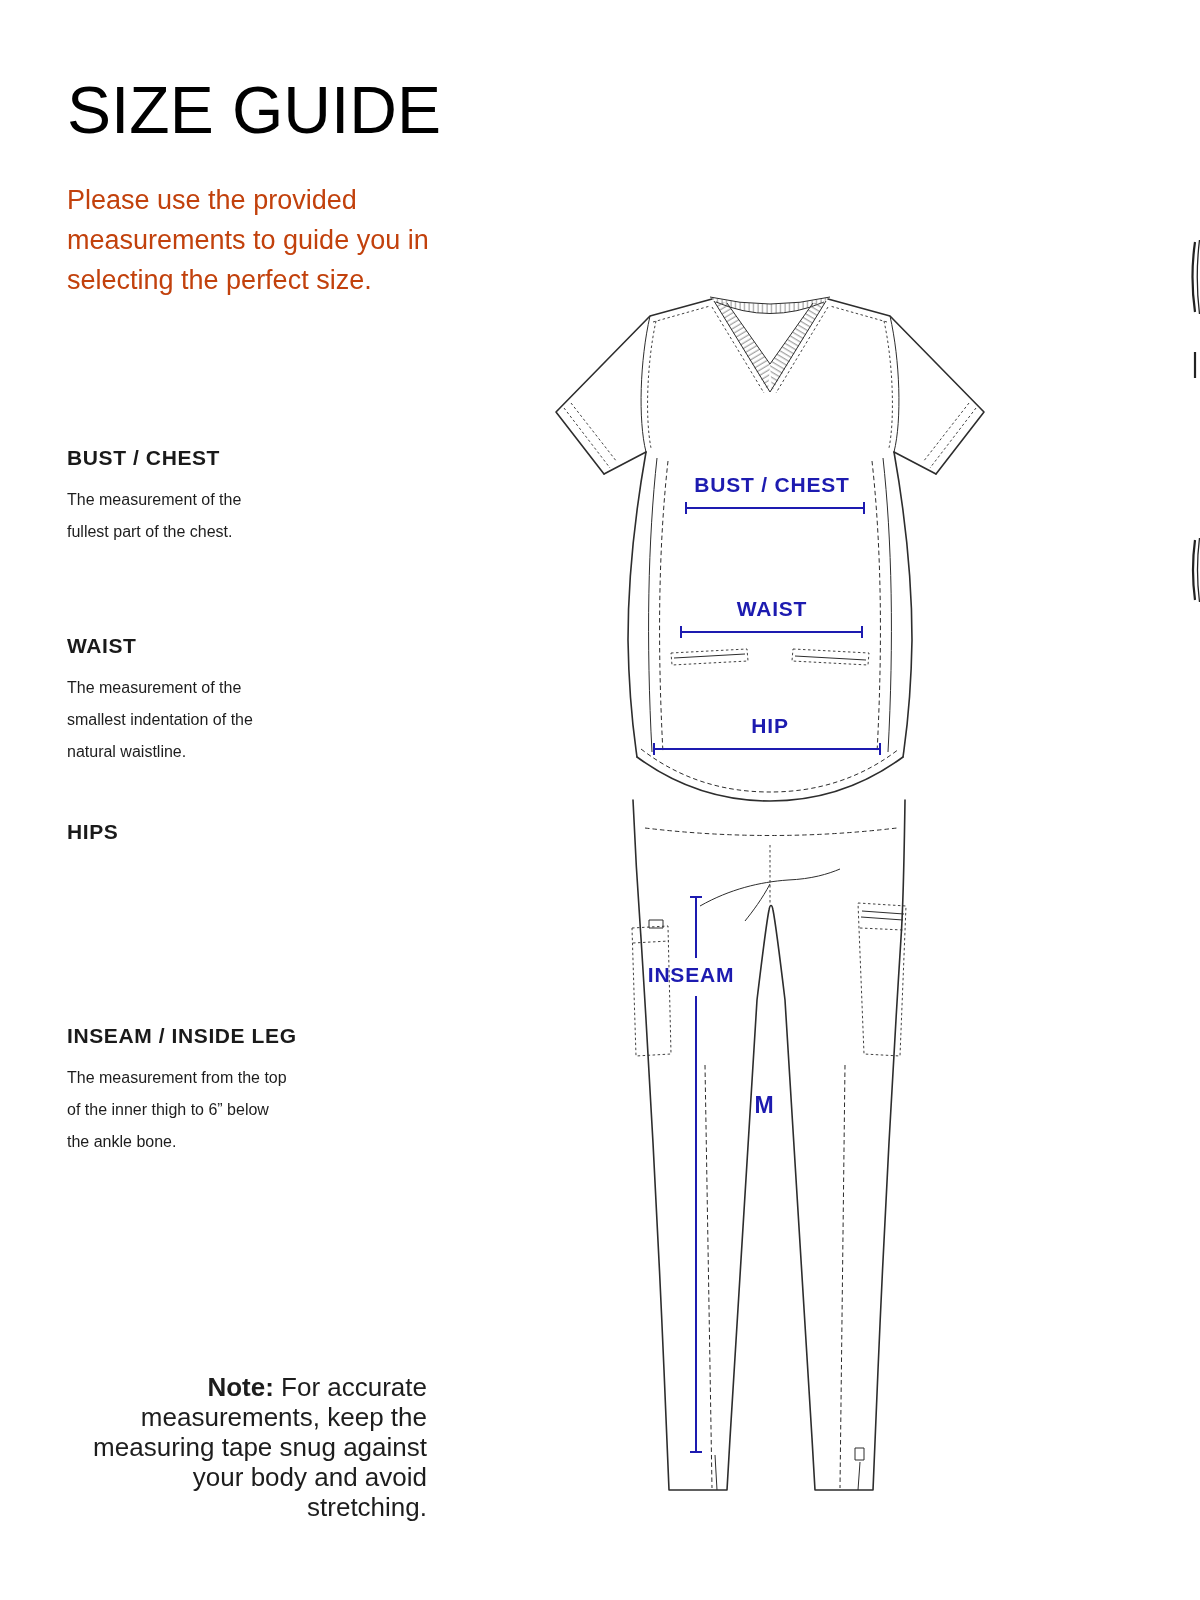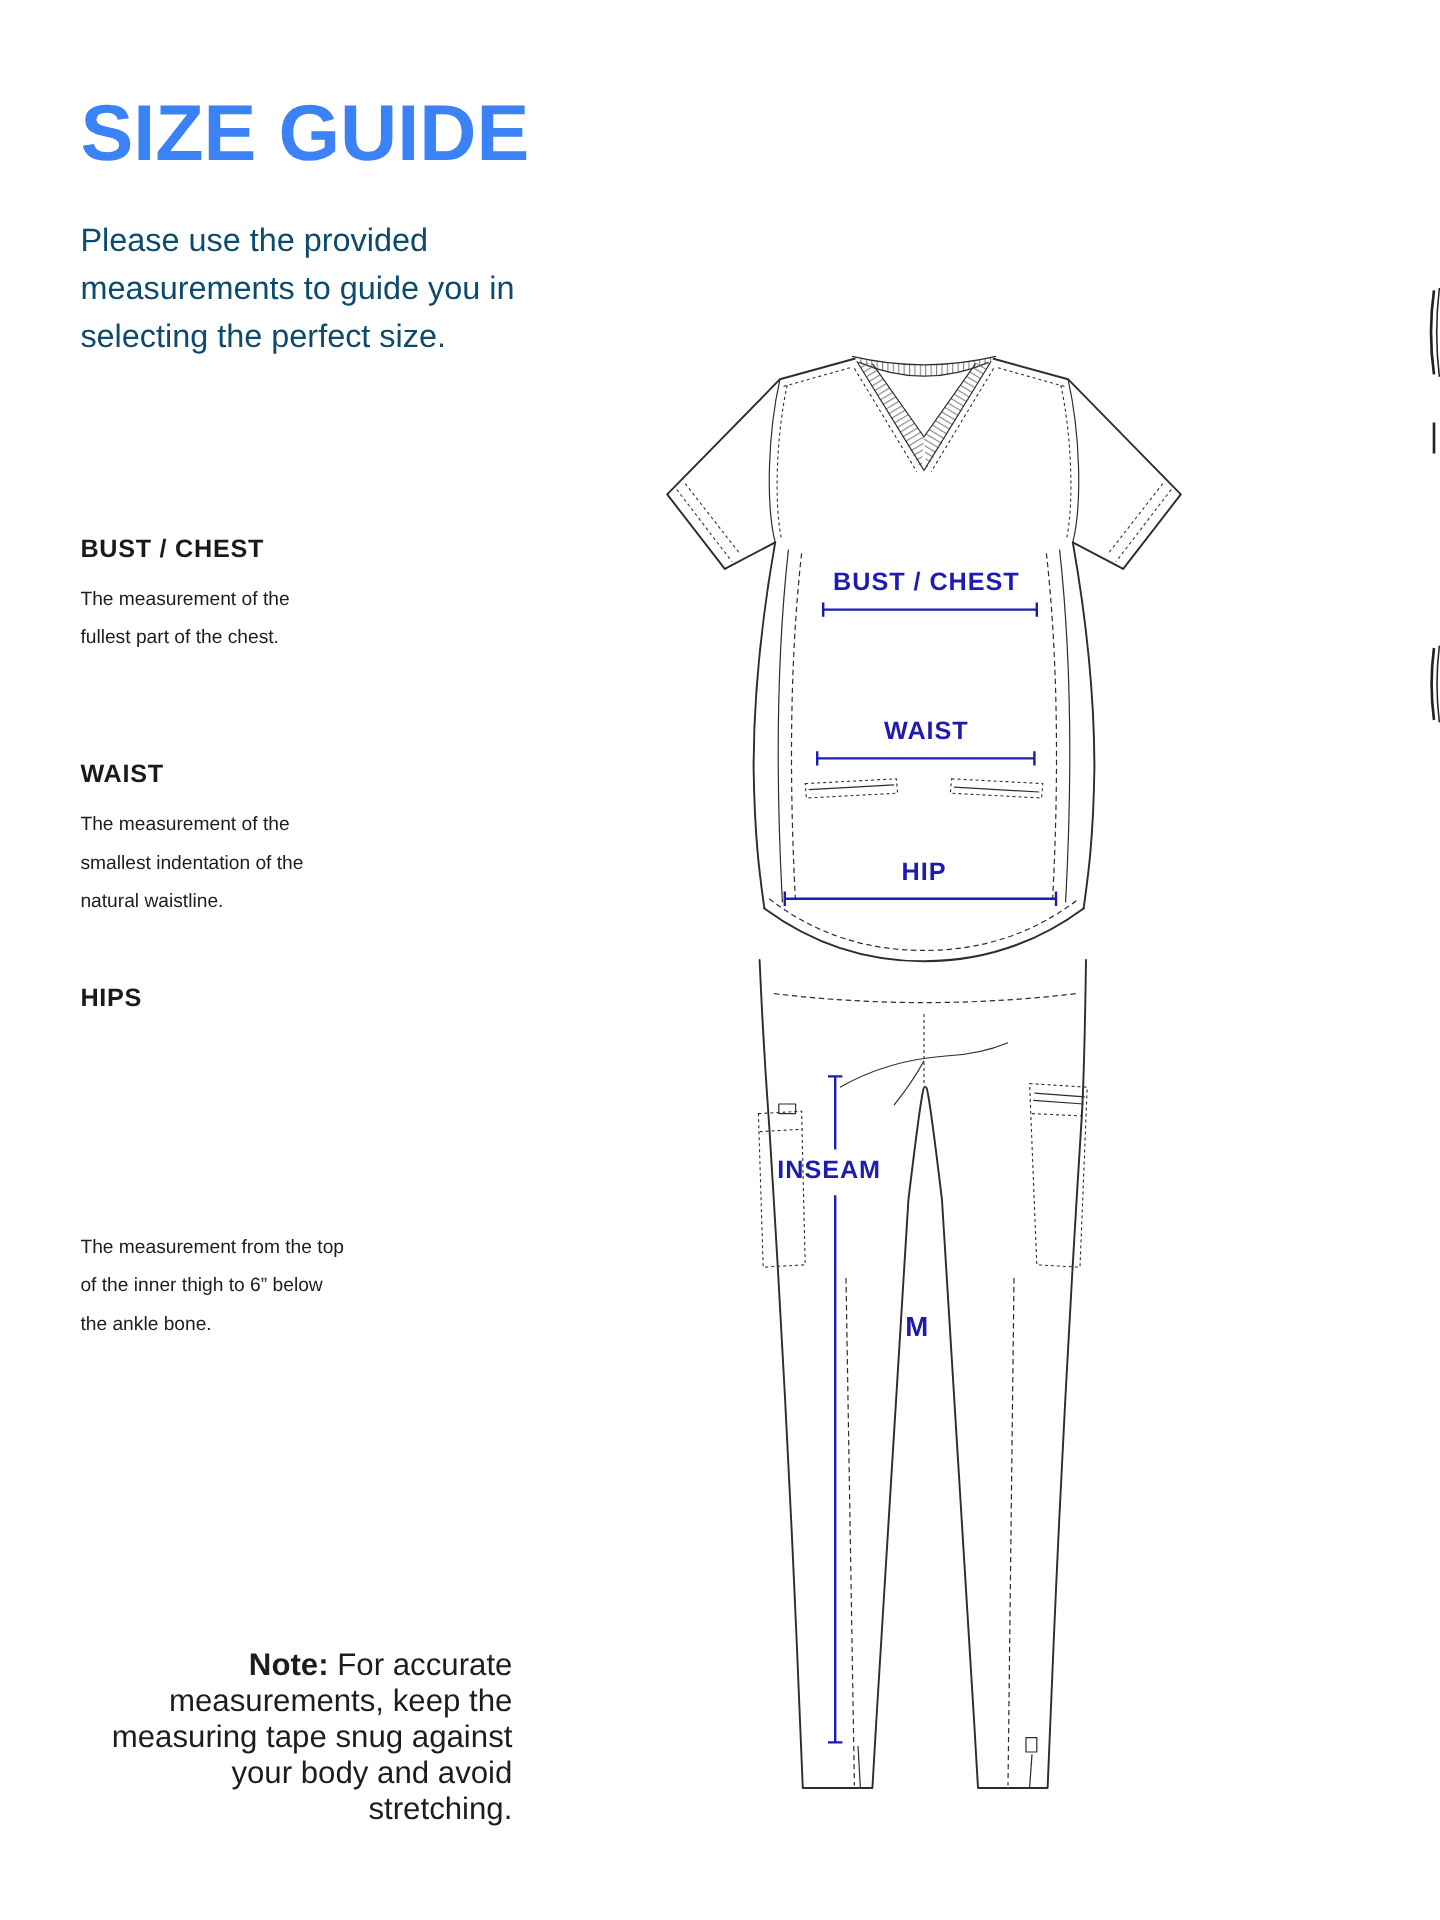--- a/index.html
+++ b/index.html
@@ -2,24 +2,24 @@
 <html><head>
 <meta charset="utf-8">
 <style>
   html,body{margin:0;padding:0;}
   body{
     width:1200px;height:1600px;position:relative;background:#ffffff;
     font-family:"Liberation Sans", sans-serif;color:#1d1d1d;overflow:hidden;
   }
   .abs{position:absolute;}
   h1.page-title{
-    margin:0;font-size:66px;font-weight:700;letter-spacing:0px;color:#3b82f6;
+    margin:0;font-size:66px;font-weight:400;letter-spacing:0px;color:#000000;
   }
   .intro{
-    margin:0;font-size:27px;line-height:40px;font-weight:400;color:#0c4a6e;
+    margin:0;font-size:27px;line-height:40px;font-weight:400;color:#c2410c;
     white-space:pre-line;
   }
   .measure-section h2{
     margin:0 0 14px 0;font-size:21px;font-weight:700;letter-spacing:.6px;color:#1a1a1a;
   }
   .measure-section p{
     margin:0;font-size:16px;line-height:32px;color:#1d1d1d;white-space:pre-line;
   }
   .note{
     margin:0;font-size:26px;line-height:30px;color:#1d1d1d;white-space:pre-line;text-align:right;
@@ -58,20 +58,21 @@
     <p>The measurement of the
 smallest indentation of the
 natural waistline.</p>
   </section>
 
   <section class="measure-section abs" style="left:67px;top:820px;width:390px;">
     <h2>HIPS</h2>
   </section>
 
   <section class="measure-section abs" style="left:67px;top:1024px;width:380px;">
+    <h2>INSEAM / INSIDE LEG</h2>
     <p>The measurement from the top
 of the inner thigh to 6” below
 the ankle bone.</p>
   </section>
 
   <p class="note abs" style="left:67px;top:1372px;width:360px;"><strong>Note:</strong><span> For accurate
 measurements, keep the
 measuring tape snug against
 your body and avoid stretching.</span></p>
 

